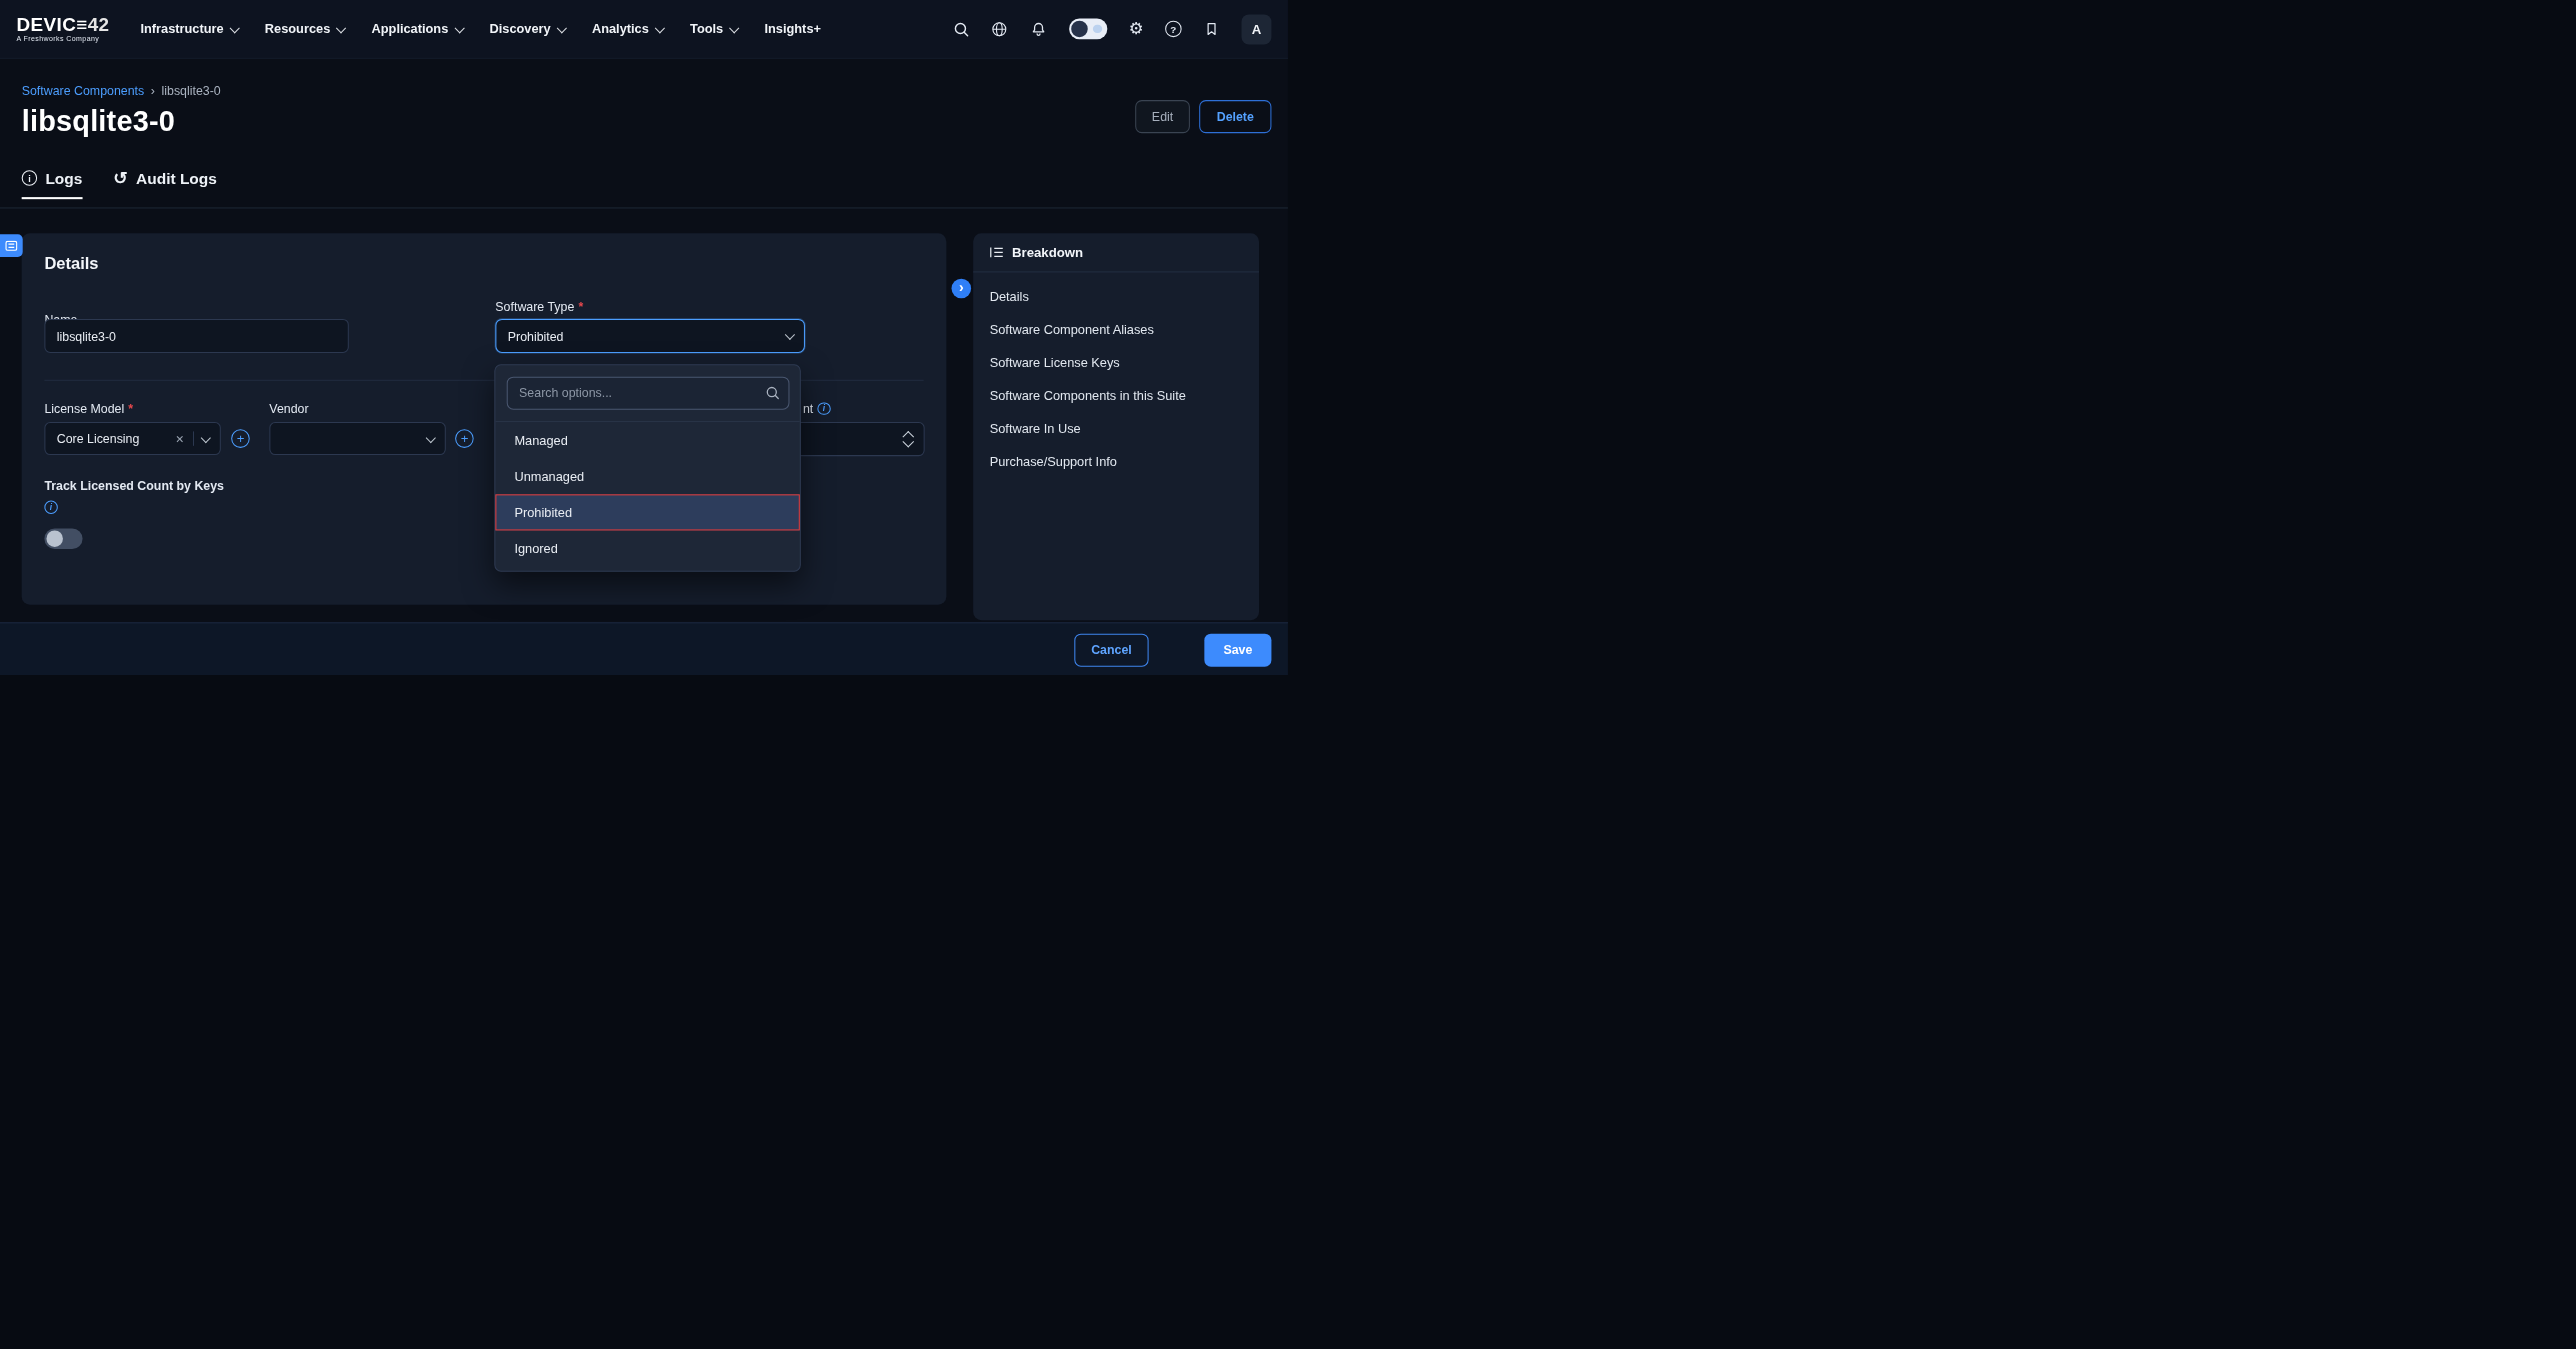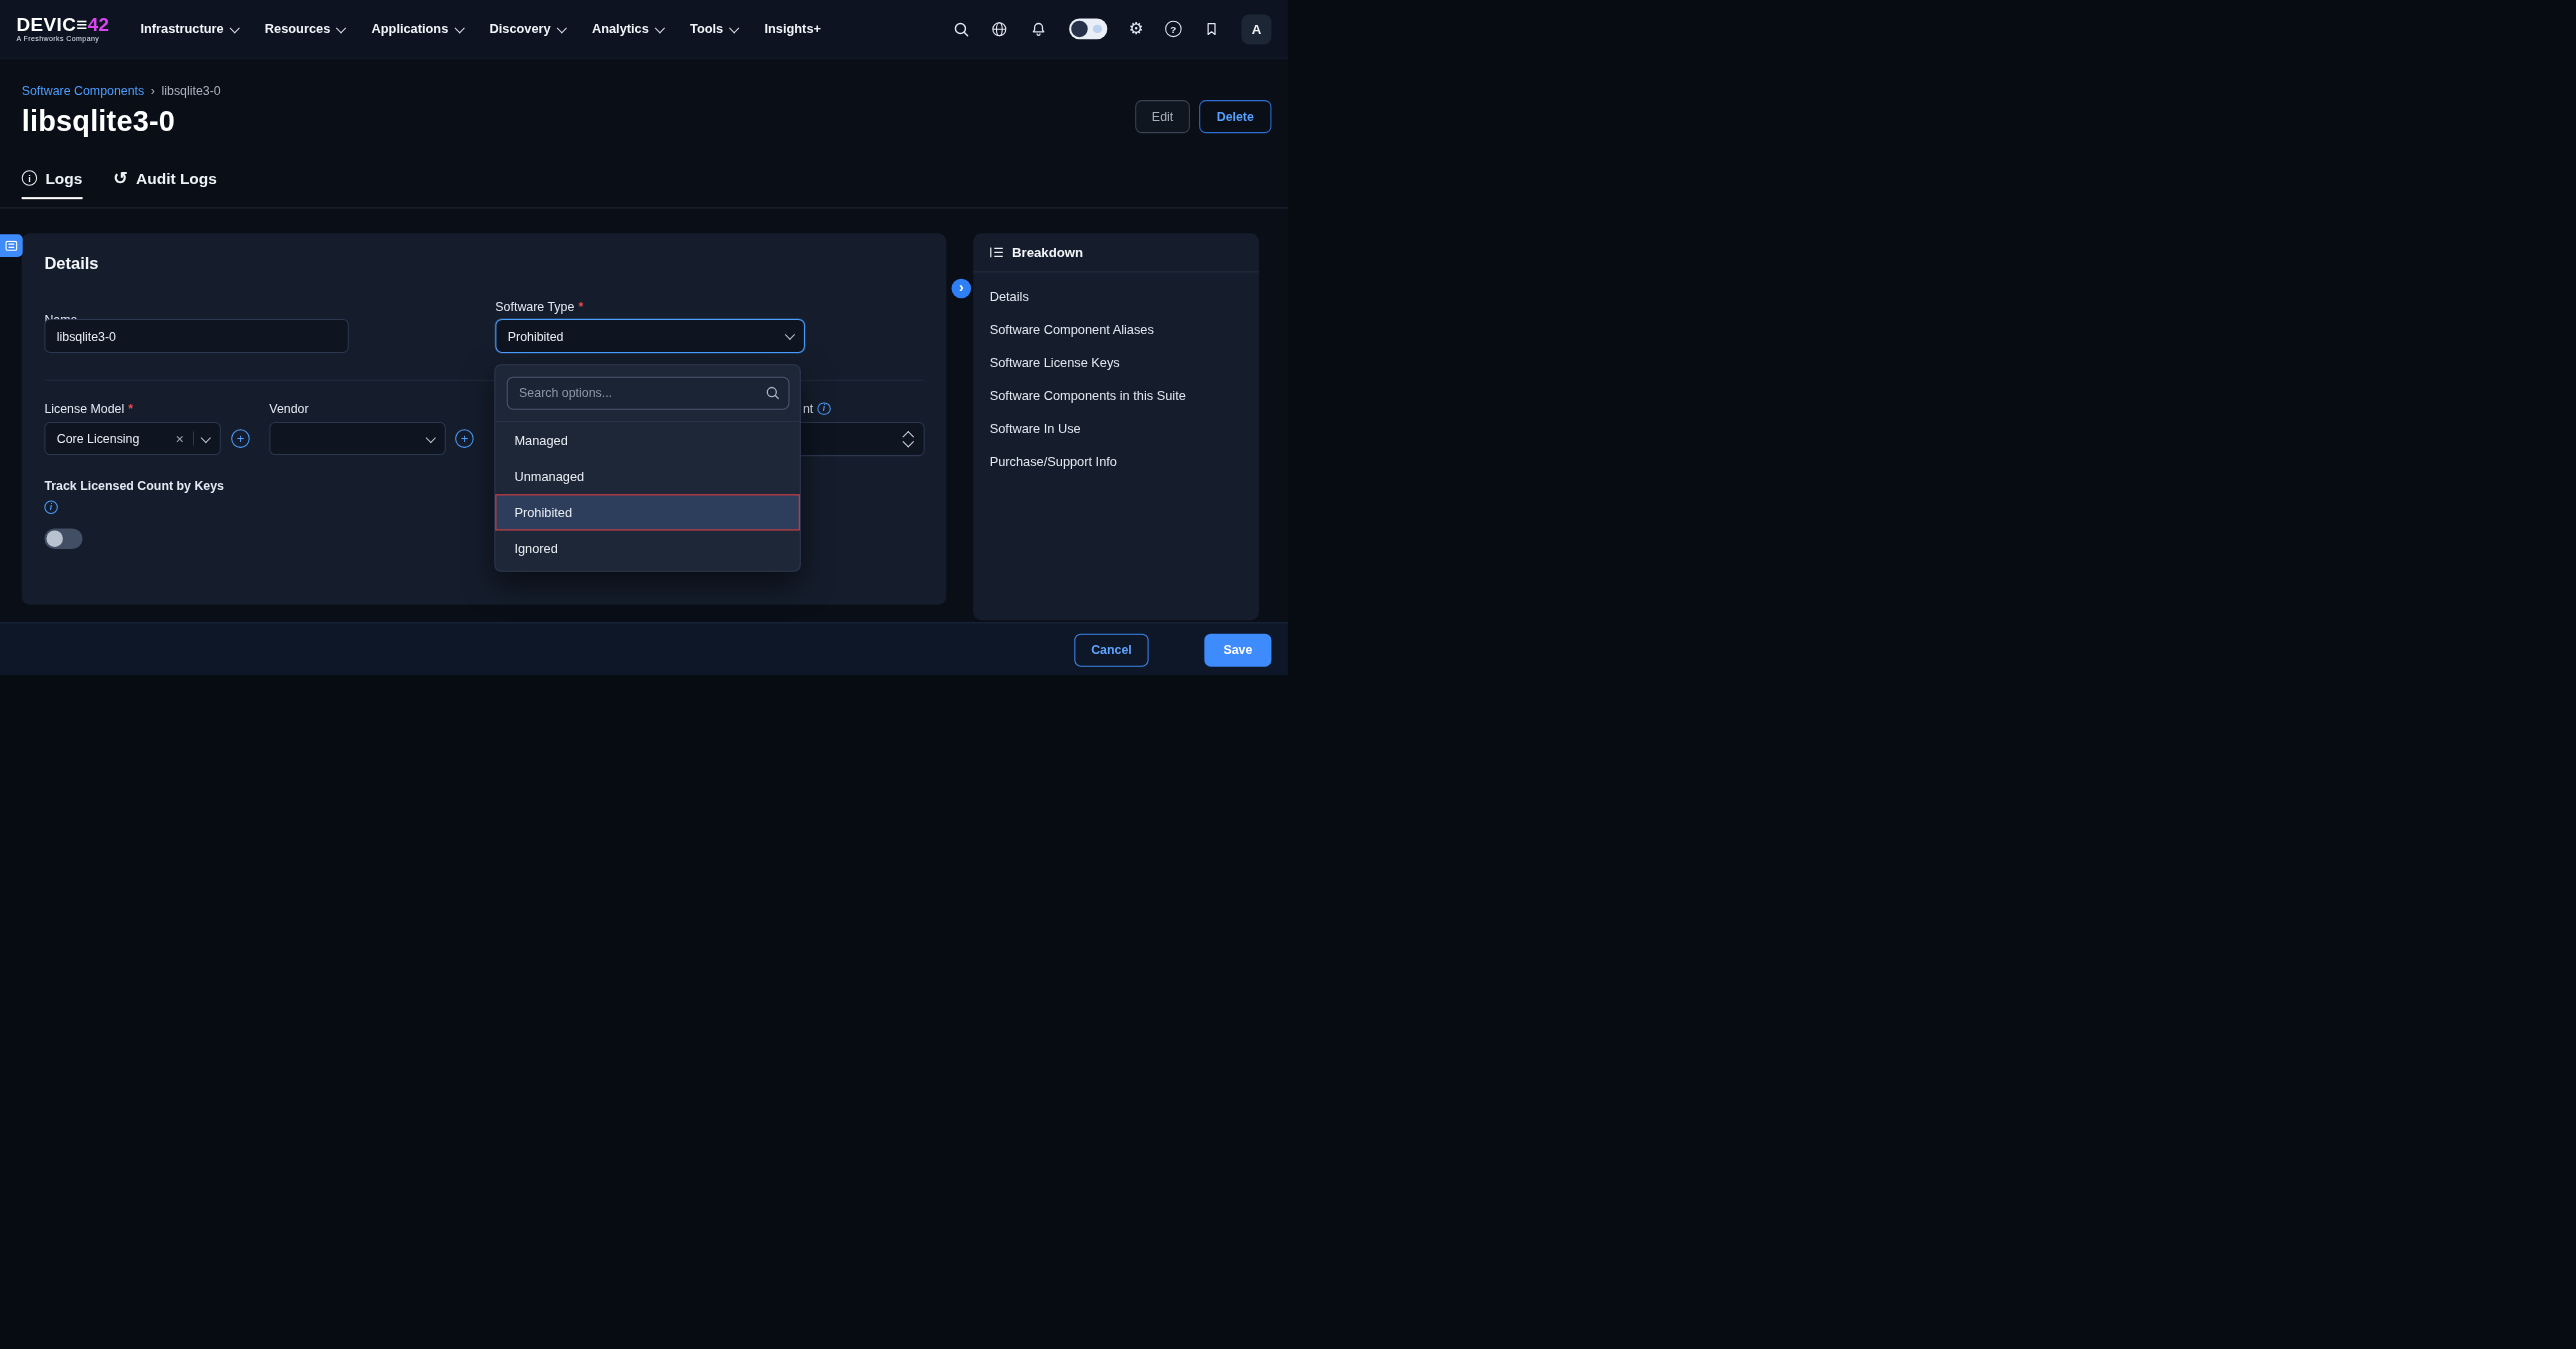--- a/index.html
+++ b/index.html
@@ -3,21 +3,21 @@
 <meta charset="utf-8">
 <style>
   html,body{margin:0;padding:0;background:#070b12;}
   body{width:1288px;height:675px;overflow:hidden;font-family:"Liberation Sans",sans-serif;-webkit-font-smoothing:antialiased;}
   .stage{position:relative;width:1248px;height:655px;background:#0a0e17;color:#e9edf3;transform:scale(1.032);transform-origin:0 0;}
 
   
   .nav{position:absolute;left:0;top:0;width:100%;height:57px;background:#0d1320;border-bottom:0.8px solid #141c2a;display:flex;align-items:center;padding:0 16px;box-sizing:border-box;}
   .brand{display:flex;flex-direction:column;margin-right:30px;cursor:pointer;}
   .brand-line{font-weight:bold;font-size:18.3px;letter-spacing:0.4px;line-height:18.3px;display:flex;align-items:center;color:#ffffff;}
-  .brand-num{color:#d946ef;}
+  .brand-num{color:#e5e5e5;}
   .brand-tagline{font-size:6.8px;letter-spacing:0.4px;color:#e3e9f2;margin-top:1.6px;}
   .nav-items{display:flex;align-items:center;gap:27px;}
   .nav-item{display:flex;align-items:center;gap:6.4px;font-size:12.4px;font-weight:600;color:#f1f4f8;cursor:pointer;white-space:nowrap;}
   .chev{width:5.6px;height:5.6px;border-right:1.4px solid currentColor;border-bottom:1.4px solid currentColor;transform:rotate(45deg) translateY(-1.6px);display:inline-block;opacity:.9;}
   .nav-right{margin-left:auto;display:flex;align-items:center;gap:21px;}
   .icon-btn{display:flex;align-items:center;justify-content:center;color:#e3e9f2;cursor:pointer;}
   .glyph-icon{font-size:16px;line-height:16px;color:#e3e9f2;}
   .circle-glyph{width:16px;height:16px;border:1.4px solid #e3e9f2;border-radius:50%;display:flex;align-items:center;justify-content:center;font-size:9.6px;font-weight:bold;box-sizing:border-box;}
   .theme-toggle{width:37px;height:20px;border-radius:10.4px;background:#e9eef7;position:relative;cursor:pointer;}
   .theme-toggle .knob{position:absolute;left:2.4px;top:2px;width:16px;height:16px;border-radius:50%;background:#27324a;}

